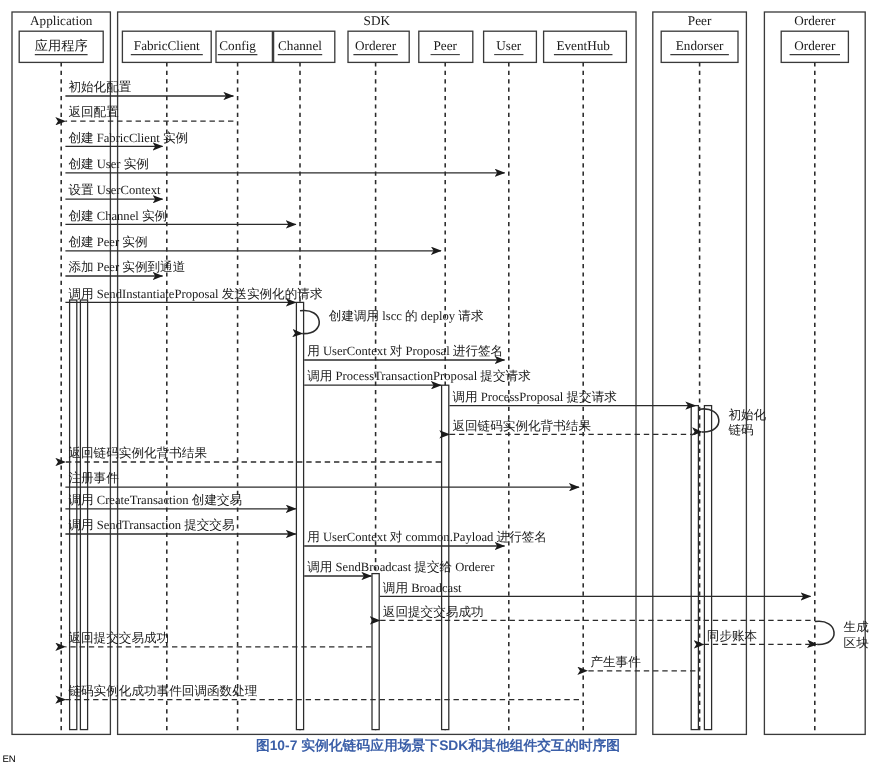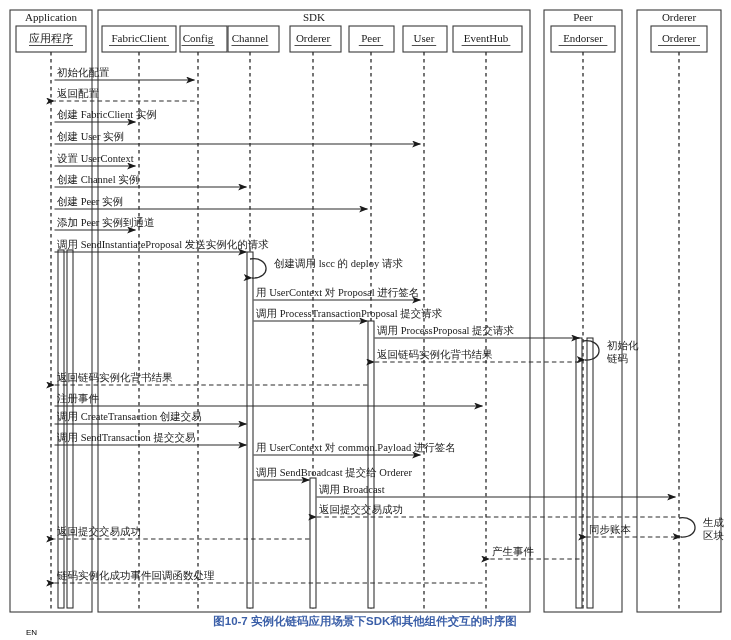--- a/index.html
+++ b/index.html
@@ -203,14 +203,14 @@
           <line x1="579.5" y1="559" x2="489.5" y2="559" marker-end="url(#ah-solid-rev)" class="msg-dash"></line>
           <text x="492" y="555" class="msg-label">产生事件</text>
         </g>
         <g>
           <line x1="482.5" y1="583" x2="54.5" y2="583" marker-end="url(#ah-solid-rev)" class="msg-dash"></line>
           <text x="57" y="579" class="msg-label">链码实例化成功事件回调函数处理</text>
         </g>
       </g>
     <text id="fig-caption" class="caption" x="365" y="625">图10-7 实例化链码应用场景下SDK和其他组件交互的时序图</text>
   </svg>
-  <span class="corner" style="position:absolute;left:2px;top:628px;margin-left:24px;">EN</span>
+  <span class="corner" style="position:absolute;left:2px;top:628px;">EN</span>
 </div>
 
 </body></html>

